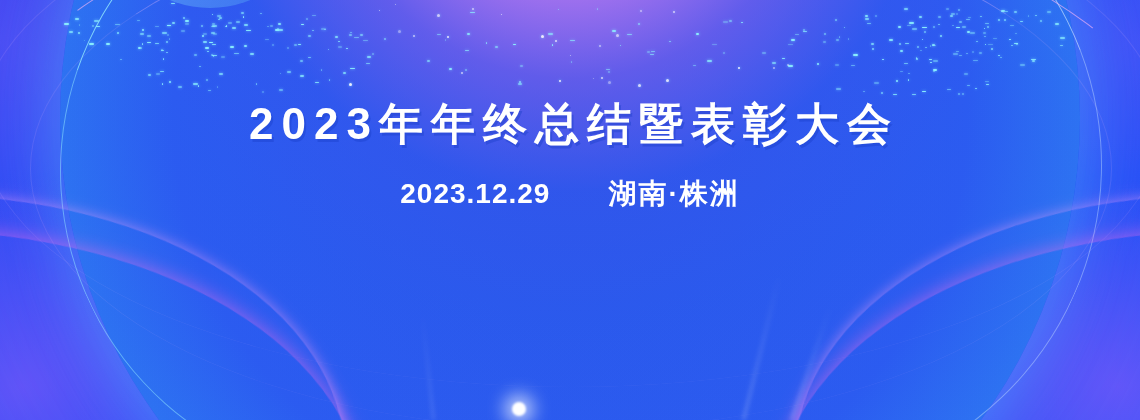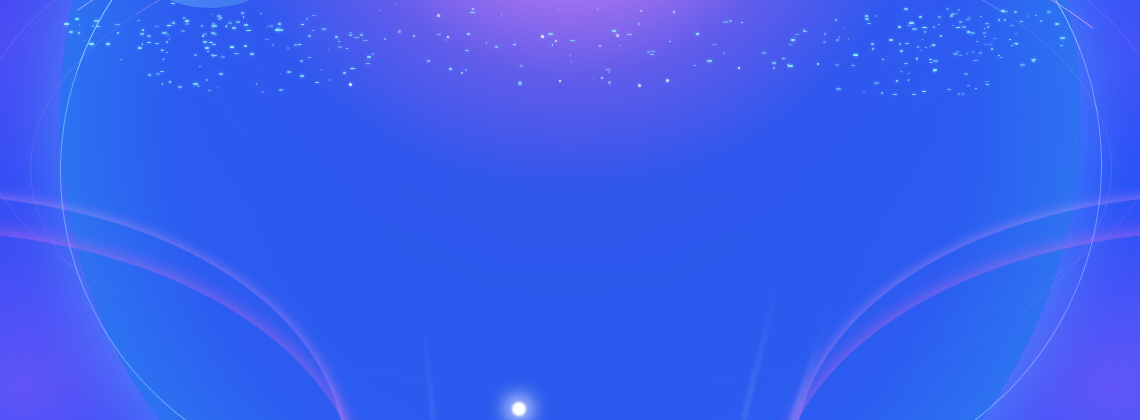--- a/index.html
+++ b/index.html
@@ -593,15 +593,21 @@
     <div class="shaft shaft-a"></div>
     <div class="shaft shaft-b"></div>
     <div class="shaft shaft-c"></div>
     <div class="spark-dot"></div>
   </div>
 
   <div class="content">
     <div class="headline">
       <span class="gap"></span>
     </div>
+    <div class="subtitle">2023年年终总结暨表彰大会</div>
+    <div class="meta">
+      <span class="meta-date">2023.12.29</span>
+      <span class="meta-gap"></span>
+      <span class="meta-location">湖南·株洲</span>
+    </div>
   </div>
 
 </div>
 
 </body></html>

